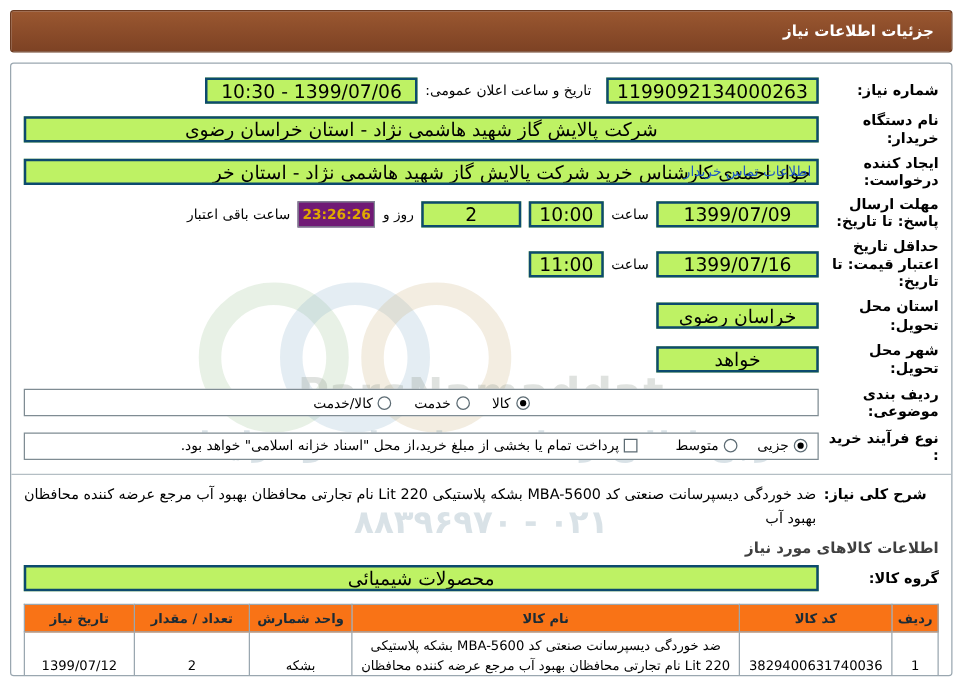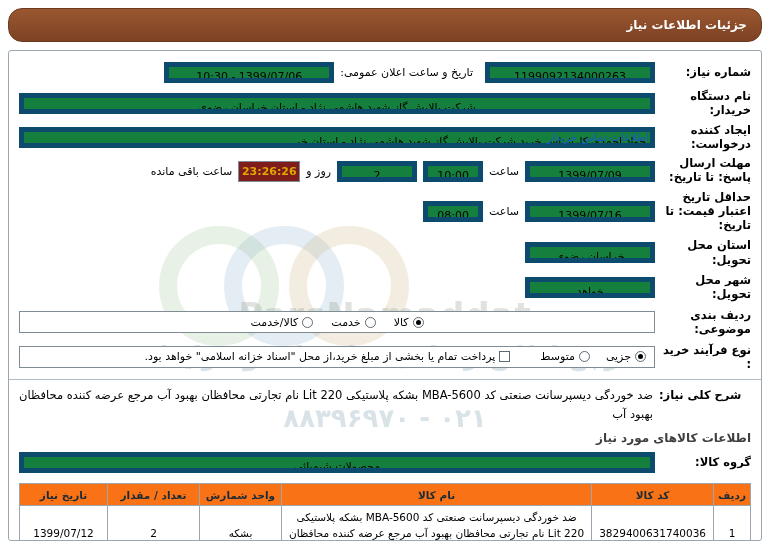--- a/index.html
+++ b/index.html
@@ -17,21 +17,21 @@
   }
 
   
   .header {
     position: absolute;
     top: 8px; left: 8px; right: 8px;
     height: 34px;
     background: #8a4b2a;
     background: linear-gradient(180deg, #9a5730 0%, #7d4224 100%);
     border: 1px solid #6b3a20;
-    border-radius: 14px;
+    border-radius: 3px;
     display: flex;
     align-items: center;
     justify-content: flex-start;
     padding: 0 14px;
   }
   .header-title {
     color: #ffffff;
     font-size: 12px;
     font-weight: bold;
   }
@@ -93,25 +93,25 @@
     text-align: right;
     font-size: 11.5px;
     color: #000;
     font-weight: bold;
     padding-left: 4px;
     line-height: 1.25;
   }
   .lbl.two-line { line-height: 1.2; }
 
   .fld {
-    border: 5px solid #0c4a6e;
-    background: #15803d;
+    border: 2px solid #0c4a6e;
+    background: #bef264;
     height: 21px;
     line-height: 19px;
-    font-size: 11px;
+    font-size: 15px;
     color: #000;
     text-align: center;
     padding: 0 4px;
     overflow: hidden;
     white-space: nowrap;
   }
   .fld.wide   { flex: 1 1 auto; }
   .fld.w170   { width: 170px; flex: 0 0 170px; }
   .fld.w80    { width: 80px;  flex: 0 0 80px; }
   .fld.w60    { width: 60px;  flex: 0 0 60px; }
@@ -123,21 +123,21 @@
     color: #000;
     padding: 0 6px;
     white-space: nowrap;
   }
   .link-text {
     color: #1b57c4;
     font-size: 11px;
   }
   .countdown {
     border: 1px solid #7f8c93;
-    background: #7f1d1d;
+    background: #701a75;
     color: #e0a800;
     font-size: 11px;
     height: 21px;
     line-height: 19px;
     width: 62px;
     flex: 0 0 62px;
     text-align: center;
     font-weight: bold;
   }
   .opt-box {
@@ -289,28 +289,28 @@
 
       <div class="row">
         <div class="lbl two-line">مهلت ارسال پاسخ: تا تاریخ:</div>
         <div class="fld w130">1399/07/09</div>
         <div class="mini-label">ساعت</div>
         <div class="fld w60">10:00</div>
         <div class="gap"></div>
         <div class="fld w80">2</div>
         <div class="mini-label">روز و</div>
         <div class="countdown">23:26:26</div>
-        <div class="mini-label">ساعت باقی مانده</div>
+        <div class="mini-label">ساعت باقی اعتبار</div>
       </div>
 
       <div class="row">
         <div class="lbl two-line">حداقل تاریخ اعتبار قیمت: تا تاریخ:</div>
         <div class="fld w130">1399/07/16</div>
         <div class="mini-label">ساعت</div>
-        <div class="fld w60">08:00</div>
+        <div class="fld w60">11:00</div>
       </div>
 
       <div class="row">
         <div class="lbl">استان محل تحویل:</div>
         <div class="fld w130">خراسان رضوی</div>
       </div>
 
       <div class="row">
         <div class="lbl">شهر محل تحویل:</div>
         <div class="fld w130">خواهد</div>

